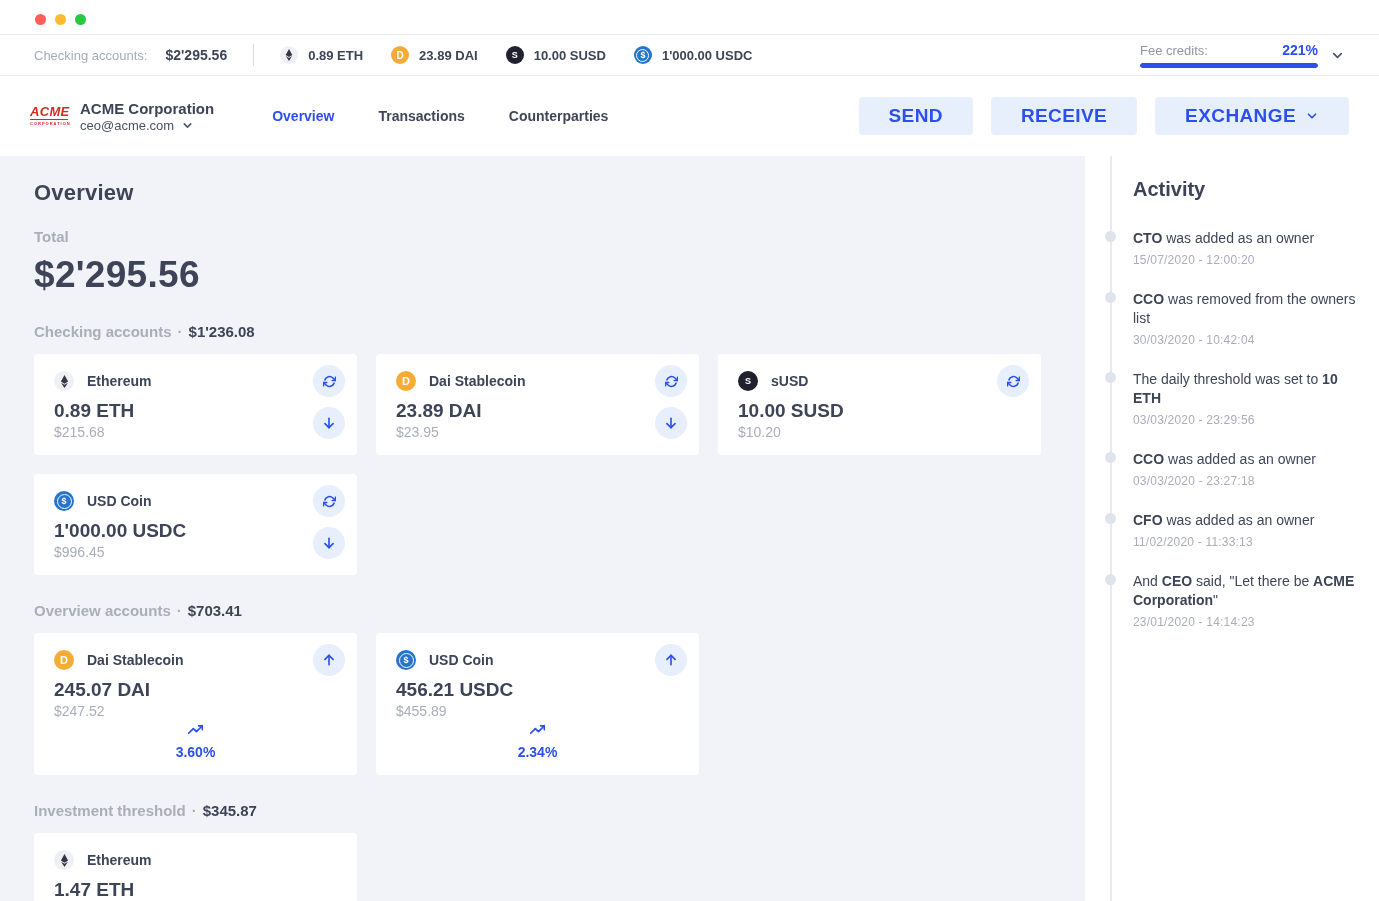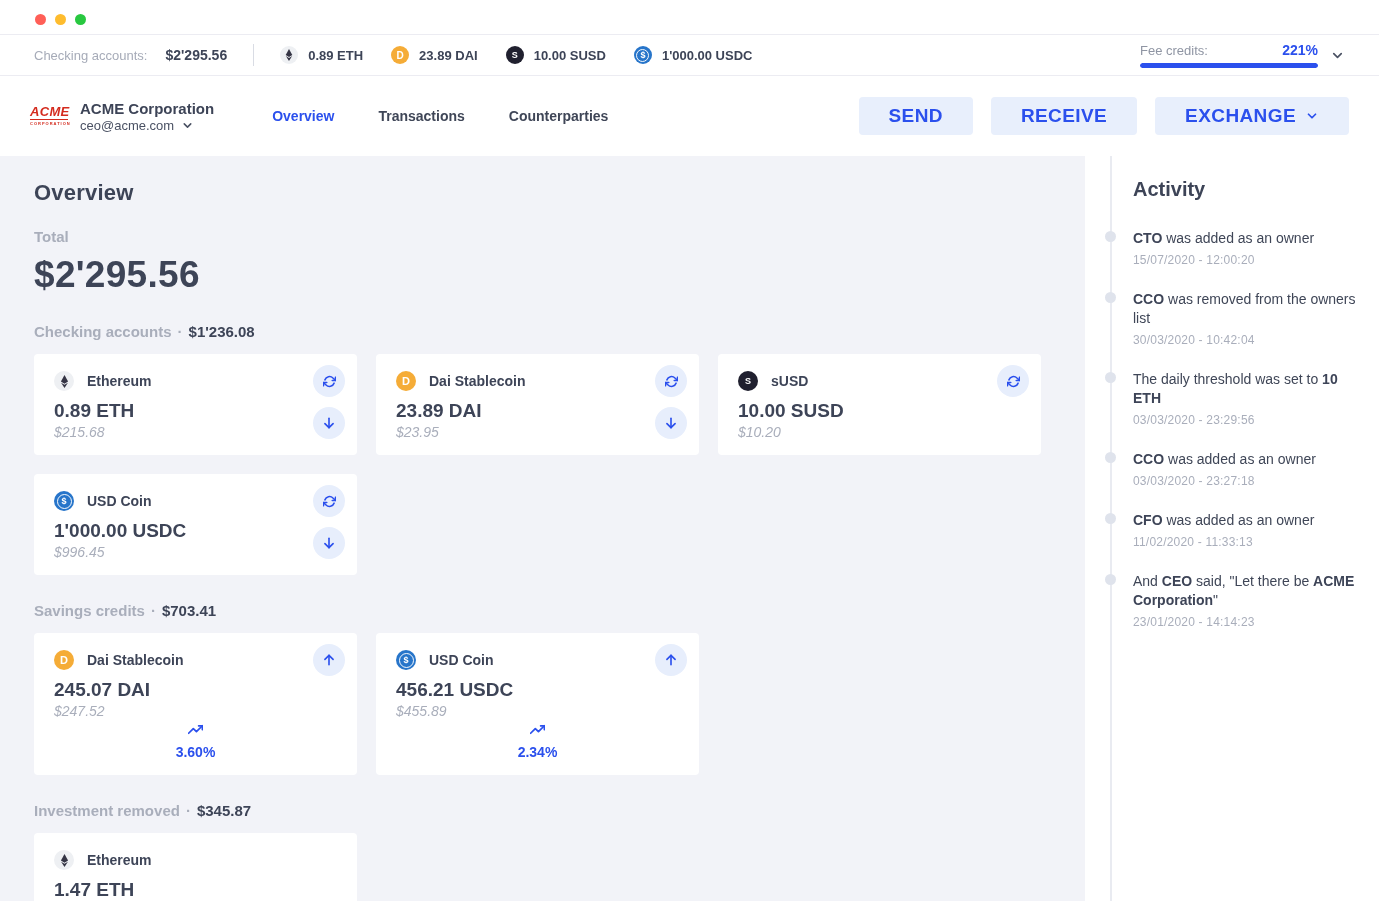--- a/index.html
+++ b/index.html
@@ -62,21 +62,21 @@
   .sec-head { margin-top:27px; margin-bottom:14px; font-size:15px; font-weight:700; }
   .sec-label { color:#a9aebb; }
   .sec-dot { color:#a9aebb; margin:0 6px; }
   .sec-total { color:#3d4457; }
 
   .cards-grid { display:grid; grid-template-columns:repeat(3, 323px); gap:19px; }
   .card { position:relative; background:#fff; border-radius:4px; padding:17px 20px 15px 20px; min-height:93px; }
   .card-top { display:flex; align-items:center; gap:13px; }
   .card-name { font-size:14px; font-weight:800; color:#3d4457; }
   .card-amount { margin-top:9px; font-size:19px; font-weight:700; color:#3d4457; }
-  .card-usd { margin-top:2px; font-size:14px; color:#a9aebb;font-style:italic; }
+  .card-usd { margin-top:2px; font-size:14px; color:#a9aebb; }
   .card-actions { position:absolute; top:11px; right:12px; display:flex; flex-direction:column; gap:10px; }
   .act-btn { width:32px; height:32px; border-radius:50%; border:none; background:#e7eefc; color:#2b50ed;
              display:flex; align-items:center; justify-content:center; cursor:pointer; }
   .card-trend { display:flex; justify-content:flex-end; align-items:center; gap:7px;
                 color:#2b50ed; font-size:14px; font-weight:800; margin-top:3px;flex-direction:column; }
 
   
   .coin { width:20px; height:20px; border-radius:50%; display:flex; align-items:center; justify-content:center;
           color:#fff; font-weight:800; font-size:11px; flex:0 0 auto; position:relative; }
   .coin.sm { width:18px; height:18px; font-size:10px; }
@@ -295,21 +295,21 @@
               <svg viewBox="0 0 24 24" width="14" height="14" fill="none" stroke="currentColor" stroke-width="2.8" stroke-linecap="round" stroke-linejoin="round">
                   <line x1="12" y1="4" x2="12" y2="20"></line>
                   <polyline points="19 13 12 20 5 13"></polyline>
                 </svg>
             </button>
           </div>
         </div>
       </div>
 
       <div class="sec-head">
-        <span class="sec-label">Savings credits</span><span class="sec-dot">·</span><span class="sec-total">$703.41</span>
+        <span class="sec-label">Overview accounts</span><span class="sec-dot">·</span><span class="sec-total">$703.41</span>
       </div>
       <div class="cards-grid">
 
         <div class="card">
           <div class="card-top">
             <span class="coin coin--dai"></span>
             <span class="card-name">Dai Stablecoin</span>
           </div>
           <div class="card-amount">245.07 DAI</div>
           <div class="card-usd">$247.52</div>
@@ -349,21 +349,21 @@
               <svg viewBox="0 0 24 24" width="14" height="14" fill="none" stroke="currentColor" stroke-width="2.8" stroke-linecap="round" stroke-linejoin="round">
                   <line x1="12" y1="20" x2="12" y2="4"></line>
                   <polyline points="5 11 12 4 19 11"></polyline>
                 </svg>
             </button>
           </div>
         </div>
       </div>
 
       <div class="sec-head">
-        <span class="sec-label">Investment removed</span><span class="sec-dot">·</span><span class="sec-total">$345.87</span>
+        <span class="sec-label">Investment threshold</span><span class="sec-dot">·</span><span class="sec-total">$345.87</span>
       </div>
       <div class="cards-grid">
         <div class="card">
           <div class="card-top">
             <span class="coin coin--eth">
               <svg viewBox="0 0 10 16" width="9" height="13">
                   <path d="M5 0 L9.4 8.1 L5 10.8 L0.6 8.1 Z" fill="#343444"></path>
                   <path d="M5 12 L9.2 9.4 L5 16 L0.8 9.4 Z" fill="#343444"></path>
                 </svg>
             </span>

